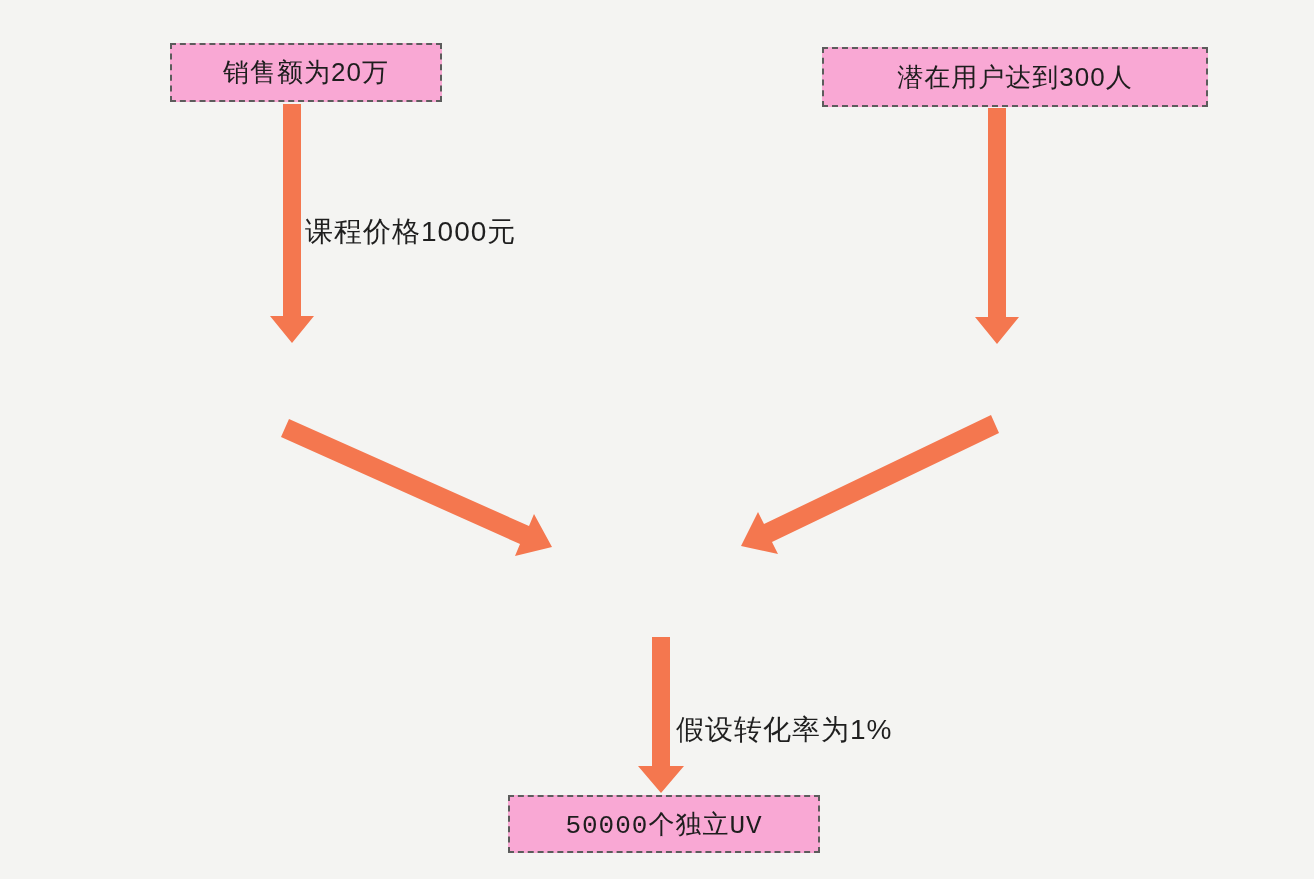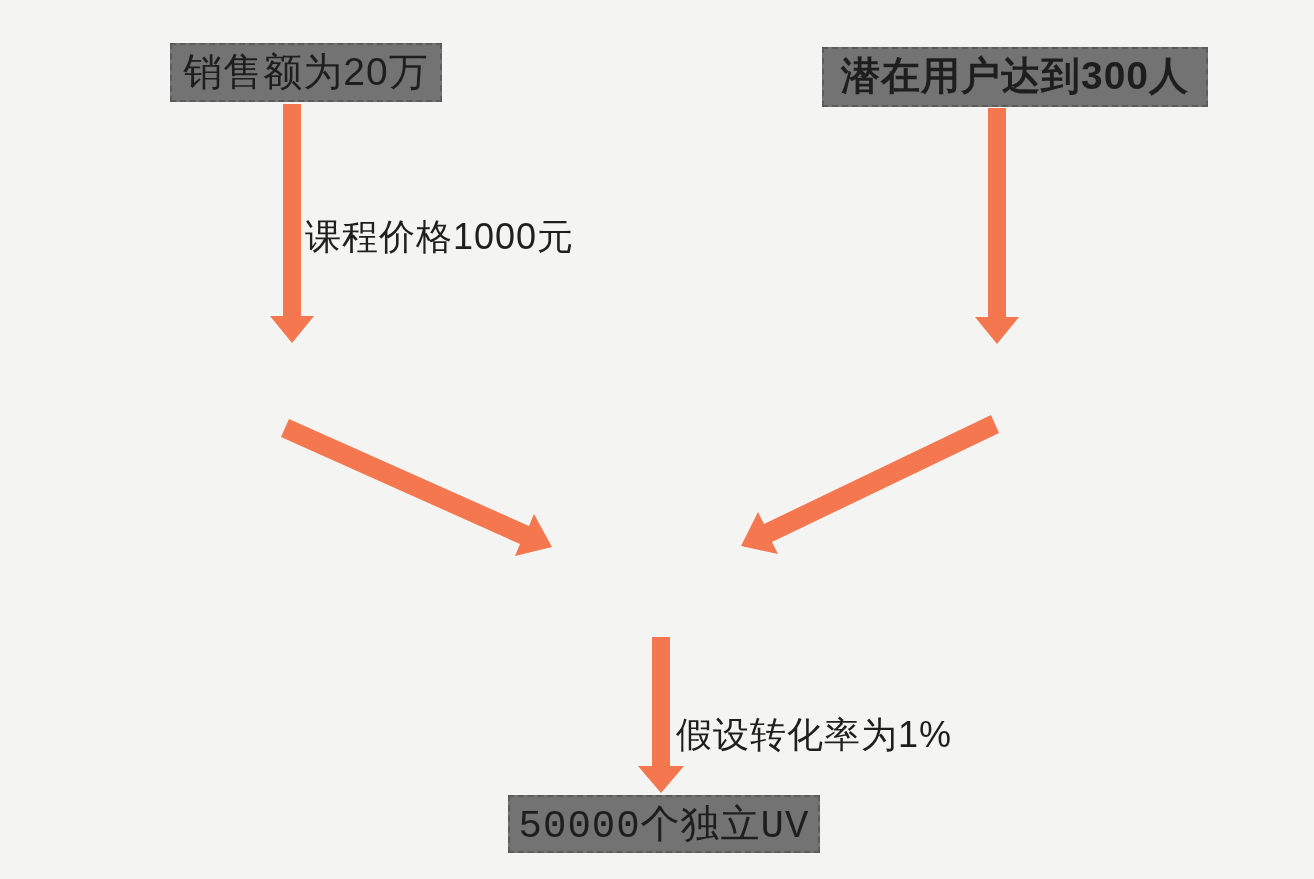--- a/index.html
+++ b/index.html
@@ -24,32 +24,33 @@
     pointer-events: none;
   }
   .arrow {
     fill: #f4774f;
     stroke: none;
   }
   .node {
     position: absolute;
     box-sizing: border-box;
     border: 2px dashed #5c5c5c;
-    background: #737373;
+    background: #f9a8d4;
     display: flex;
+    align-items: center;
     justify-content: center;
     color: #1e1e1e;
-    font-size: 39px;
+    font-size: 26px;
     letter-spacing: 1px;
     white-space: nowrap;
   }
   .edge-label {
     position: absolute;
     color: #1f1f1f;
-    font-size: 36px;
+    font-size: 28px;
     letter-spacing: 1px;
     white-space: nowrap;
   }
 </style>
 </head>
 <body>
 
 <div class="canvas">
 
   <svg class="arrows" width="1314" height="879" viewBox="0 0 1314 879">
@@ -62,21 +63,21 @@
 
     <polygon class="arrow" points="999,433 772,542 778,554 741,546 758,512 764,524 991,415"></polygon>
 
     <polygon class="arrow" points="652,637 670,637 670,766 684,766 661,793 638,766 652,766"></polygon>
   </svg>
 
   <div class="node" style="left:170px; top:43px; width:272px; height:59px;">
     <span>销售额为20万</span>
   </div>
 
-  <div class="node" style="left:822px; top:47px; width:386px; height:60px;font-weight:bold;">
+  <div class="node" style="left:822px; top:47px; width:386px; height:60px;">
     <span>潜在用户达到300人</span>
   </div>
 
 
 
 
   <div class="node" style="left:508px; top:795px; width:312px; height:58px;font-family:Liberation Mono, monospace;">
     <span>50000个独立UV</span>
   </div>
 

